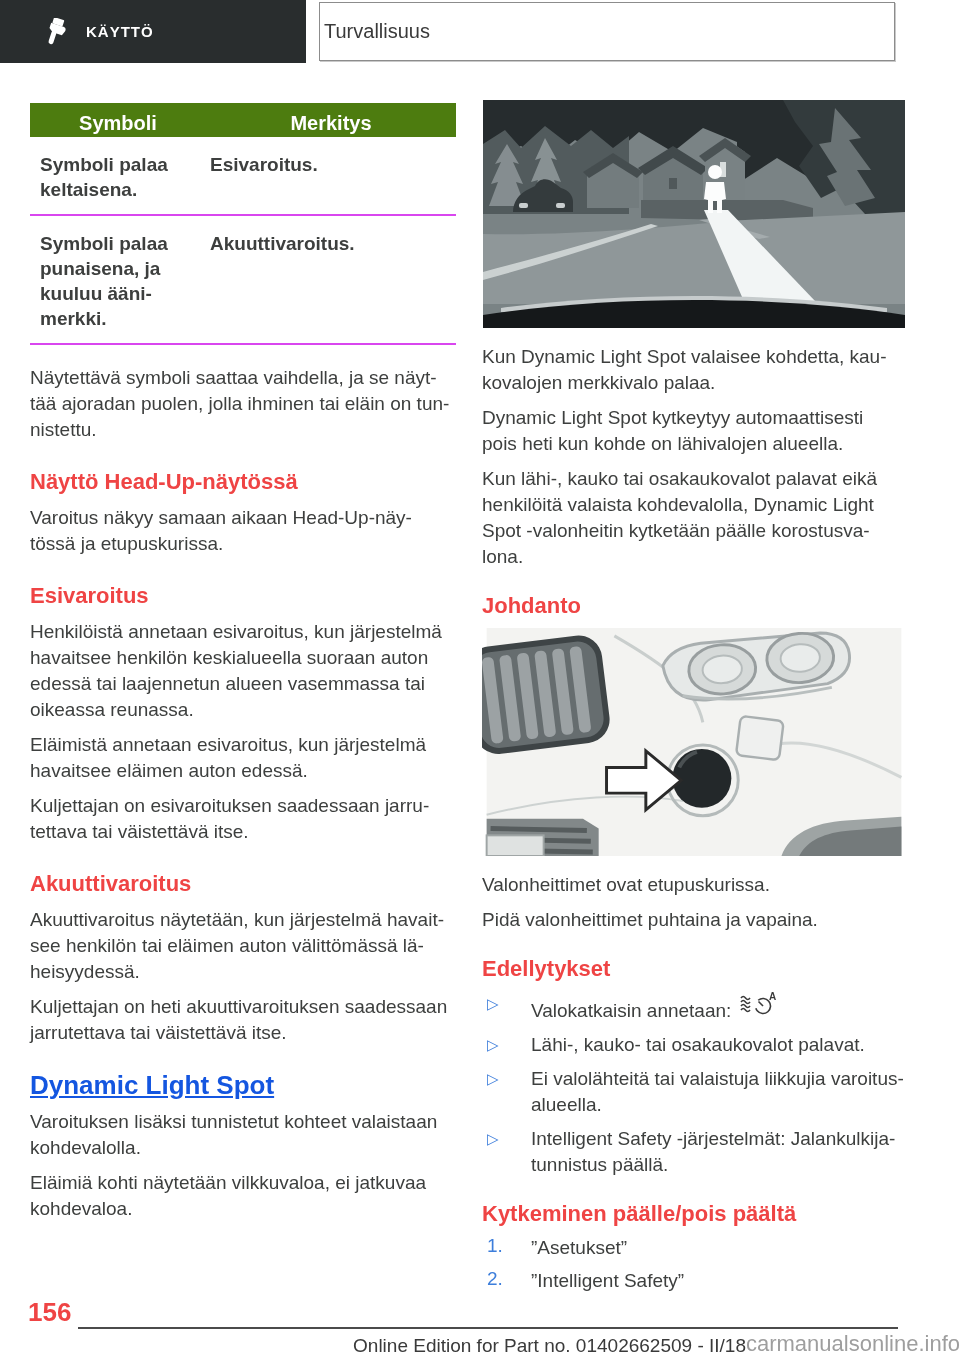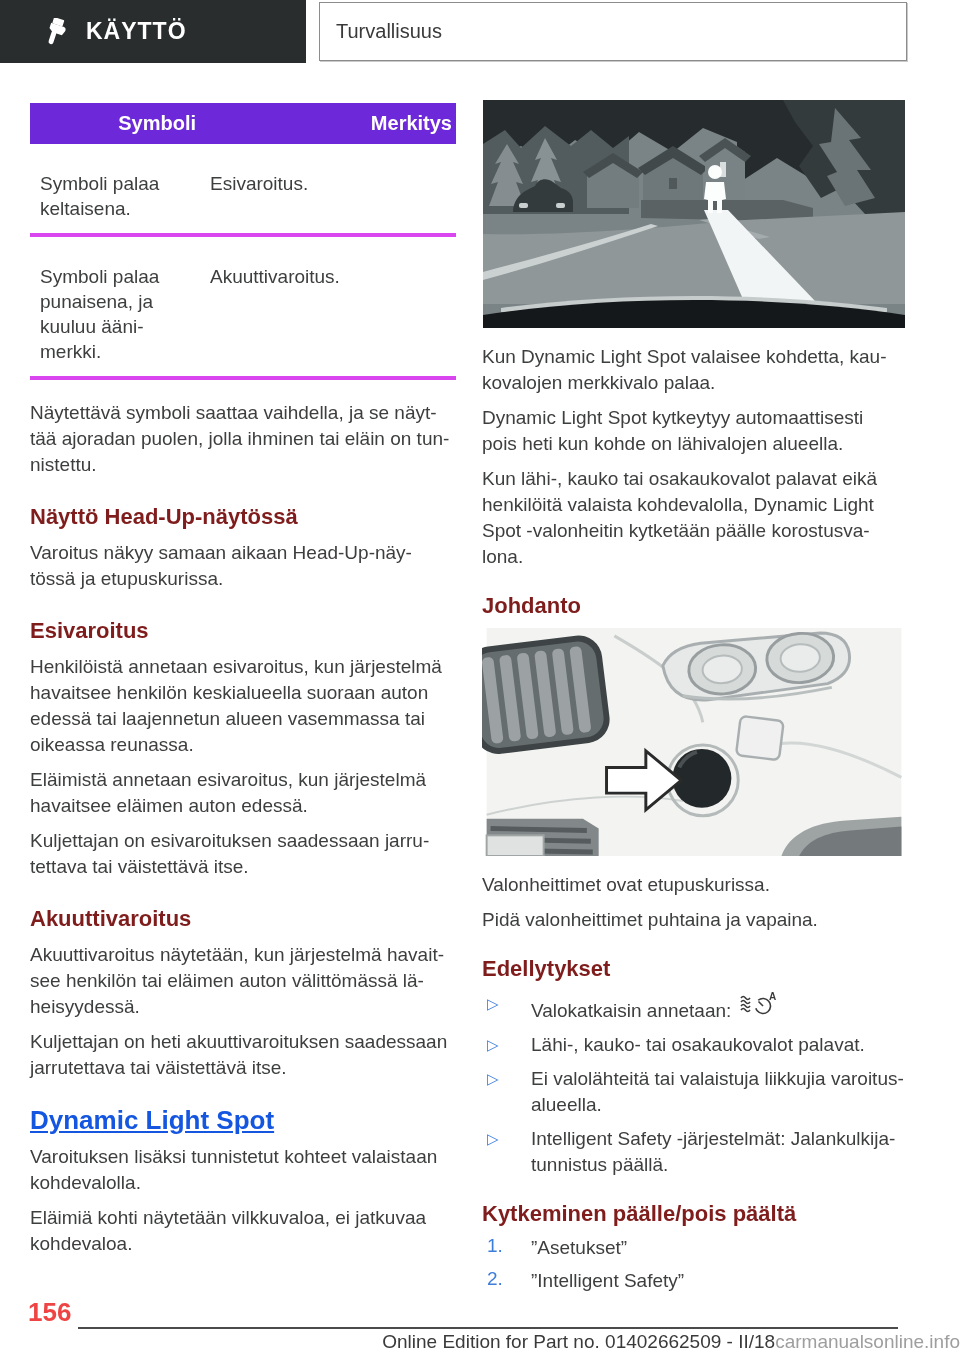--- a/index.html
+++ b/index.html
@@ -2,55 +2,55 @@
 <html><head>
 <meta charset="utf-8">
 <style>
   html,body{margin:0;padding:0;background:#e8e8e8;}
   .page{position:relative;width:960px;height:1362px;background:#ffffff;overflow:hidden;
         font-family:"Liberation Sans", sans-serif;color:#3D3F3E;}
   
   .chapter-tab{position:absolute;left:0;top:0;width:306px;height:63px;background:#292D2E;
                display:flex;align-items:center;}
   .chapter-tab .hand{margin-left:44px;width:22px;height:28px;}
-  .chapter-label{color:#ffffff;font-size:23px;font-weight:bold;letter-spacing:1px;margin-left:20px;}
+  .chapter-label{color:#ffffff;font-size:15px;font-weight:bold;letter-spacing:1px;margin-left:20px;}
   .section-tab{position:absolute;left:319px;top:2px;width:570px;height:57px;background:#ffffff;
                border:1px solid #8C8C8C;box-shadow:1px 1px 0 #c9c9c9;display:flex;align-items:center;
-               padding-left:16px;}
+               padding-left:4px;}
   .section-label{font-size:20px;color:#3A3A3A;}
   
   .col-left{position:absolute;left:30px;top:103px;width:426px;}
   .col-right{position:absolute;left:482px;top:100px;width:424px;}
   
   table.symbol-table{border-collapse:collapse;width:100%;}
-  table.symbol-table th{background:#6d28d9;color:#ffffff;text-align:right;font-size:20px;
-       font-weight:bold;padding:9px 4px 9px 10px;}
+  table.symbol-table th{background:#4d7c0f;color:#ffffff;text-align:center;font-size:20px;
+       font-weight:bold;padding:9px 4px 2px 10px;}
   table.symbol-table td{vertical-align:top;font-size:19px;line-height:25px;color:#3D3F3E;
-       padding:27px 4px 12px 10px;border-bottom:4px solid #d946ef;white-space:pre-line;}
+       padding:15px 4px 12px 10px;border-bottom:2px solid #d946ef;white-space:pre-line;font-weight:bold;}
   
   .body{font-size:19px;line-height:26px;color:#3D3F3E;white-space:pre-line;margin:9px 0 0 0;}
   .intro{margin-top:20px;}
-  .h-small{font-size:22px;line-height:28px;font-weight:bold;color:#7f1d1d;margin:25px 0 1px 0;}
+  .h-small{font-size:22px;line-height:28px;font-weight:bold;color:#ef4444;margin:25px 0 1px 0;}
   .h-large{font-size:26px;line-height:30px;font-weight:bold;color:#1456E0;margin:24px 0 2px 0;text-decoration:underline;}
   .figure{display:block;width:424px;height:228px;margin:8px 0 0 0;}
   .figure-first{margin-top:0;}
   
   .cond-item{display:flex;margin:8px 0 0 0;}
   .cond-item .marker{flex:0 0 44px;color:#3D7EDB;font-size:15px;padding:4px 0 0 5px;}
   .cond-item .text{font-size:19px;line-height:26px;white-space:pre-line;display:flex;flex-wrap:wrap;align-items:baseline;}
   .step-item{display:flex;margin:7px 0 0 0;}
   .step-item .num{flex:0 0 44px;color:#3D7EDB;font-size:19px;padding-left:5px;}
   .step-item .text{font-size:19px;line-height:26px;}
   .switch-icon{width:38px;height:26px;margin-left:8px;vertical-align:-6px;}
   
   .page-number{position:absolute;left:28px;top:1297px;font-size:26px;font-weight:bold;color:#ef4444;}
   .footer-rule{position:absolute;left:78px;top:1327px;width:820px;height:2px;background:#4B4B4B;}
   .footer-line{position:absolute;right:0;top:1331px;display:flex;align-items:flex-end;}
   .edition{font-size:19px;color:#3A3A3A;}
-  .watermark{font-size:19px;color:#9E9E9E;}
+  .watermark{font-size:22px;color:#9E9E9E;}
 </style>
 </head>
 <body>
 
 <div class="page">
 
   <div class="chapter-tab">
     <svg class="hand" viewBox="0 0 20 26">
       <g fill="#ffffff" transform="rotate(18 10 13)">
         <rect x="5" y="0" width="10" height="6" rx="1"></rect>

